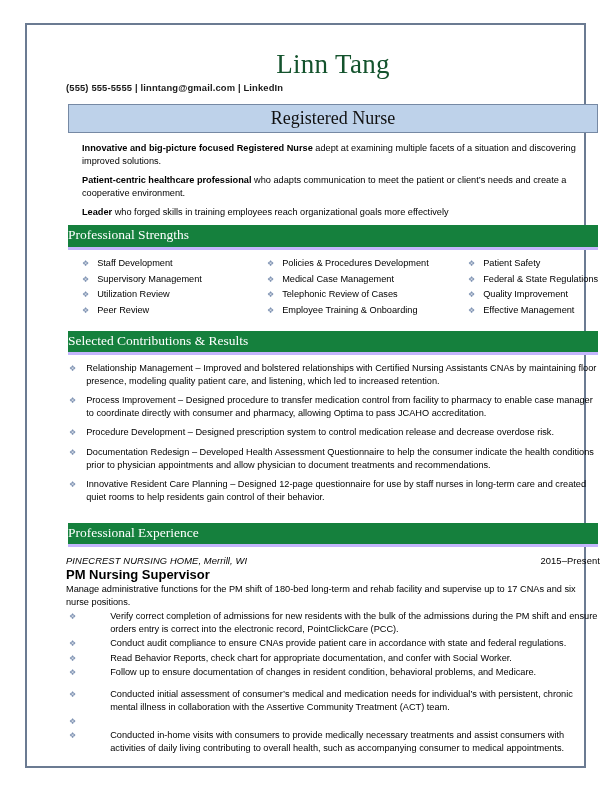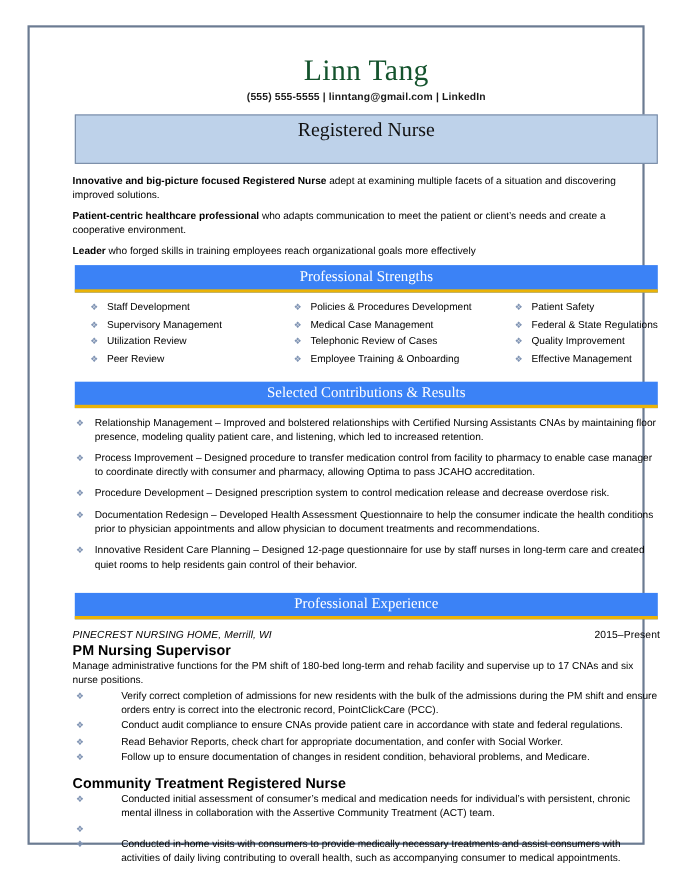--- a/index.html
+++ b/index.html
@@ -38,64 +38,62 @@
   .name {
     text-align: center;
     font-family: "Liberation Serif", serif;
     font-size: 27px;
     letter-spacing: 0.3px;
     line-height: 1.1;
     margin: 0 0 2px 0;
     color: #14532d;
   }
   .contact {
-    text-align: center;
     font-size: 9.4px;
     font-weight: bold;
     letter-spacing: 0.15px;
     color: #1a1a1a;
     margin: 0 0 11px 0;
   }
 
   
   .title-banner {
     margin: 0 2px 0 2px;
     background: #bed2ea;
     border: 1.5px solid #7689a4;
     text-align: center;
     font-family: "Liberation Serif", serif;
     font-size: 18px;
     color: #111111;
-    padding: 3px 0 20px 0;
+    padding: 3px 0 4px 0;
     line-height: 1.15;
   }
 
   
   .summary {
-    margin: 9px 0 0 0;
+    margin: 9px 0 0 16px;
   }
   .summary p {
     margin: 0 0 7px 0;
     font-size: 9.2px;
     line-height: 1.35;
     color: #000;
   }
   .summary p b { font-weight: bold; }
 
   
   .section-head {
     margin: 4px 2px 0 2px;
-    background: #3b82f6;
+    background: #15803d;
     color: #ffffff;
-    text-align: center;
     font-family: "Liberation Serif", serif;
     font-size: 13.5px;
     line-height: 1.35;
     padding: 1px 0 2px 0;
-    border-bottom: 3px solid #eab308;
+    border-bottom: 3px solid #c4b5fd;
   }
 
   
   .strengths {
     display: grid;
     grid-template-columns: 185px 201px 1fr;
     margin: 7px 0 0 16px;
     row-gap: 2px;
   }
   .sk {
@@ -273,21 +271,20 @@
             <div class="contrib-text">Read Behavior Reports, check chart for appropriate documentation, and confer with Social Worker.</div>
           </div>
         <div class="contrib-item">
             <span class="bullet">❖</span>
             <div class="contrib-text">Follow up to ensure documentation of changes in resident condition, behavioral problems, and Medicare.</div>
           </div>
       </div>
     </div>
 
     <div class="exp-block">
-      <div class="exp-role">Community Treatment Registered Nurse</div>
       <div class="exp-bullets">
         <div class="contrib-item">
             <span class="bullet">❖</span>
             <div class="contrib-text">Conducted initial assessment of consumer’s medical and medication needs for individual’s with persistent, chronic mental illness in collaboration with the Assertive Community Treatment (ACT) team.</div>
           </div>
         <div class="contrib-item">
             <span class="bullet">❖</span>
           </div>
         <div class="contrib-item">
             <span class="bullet">❖</span>

